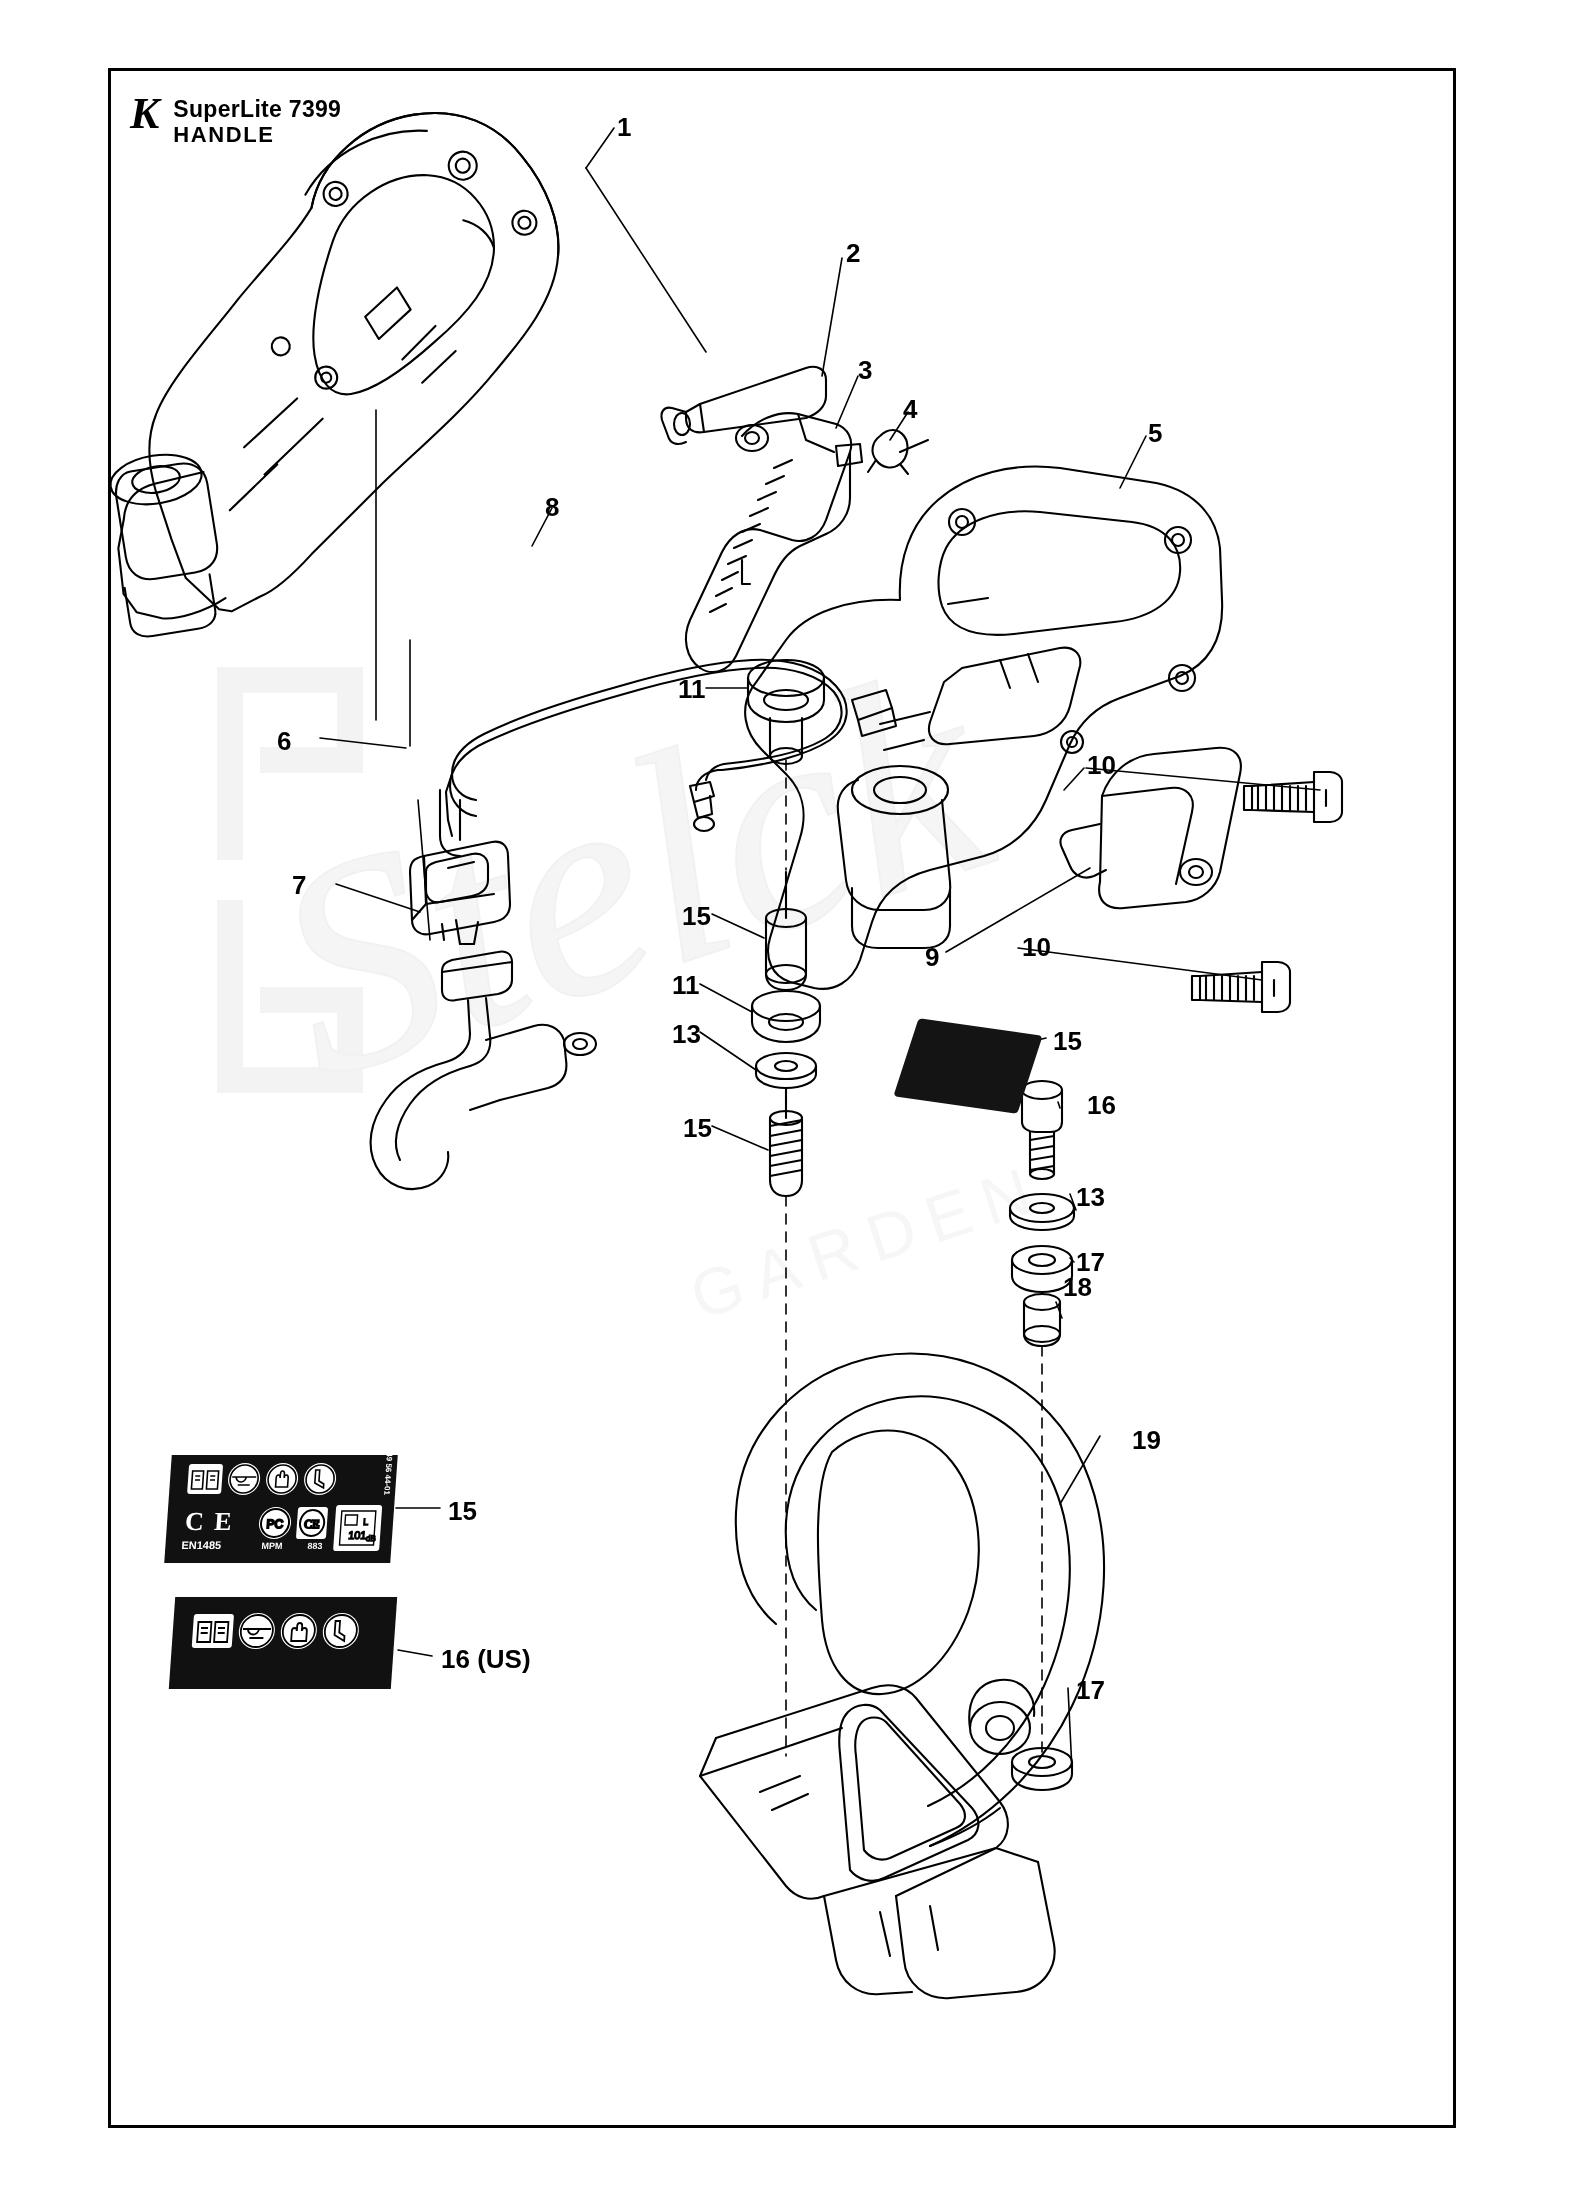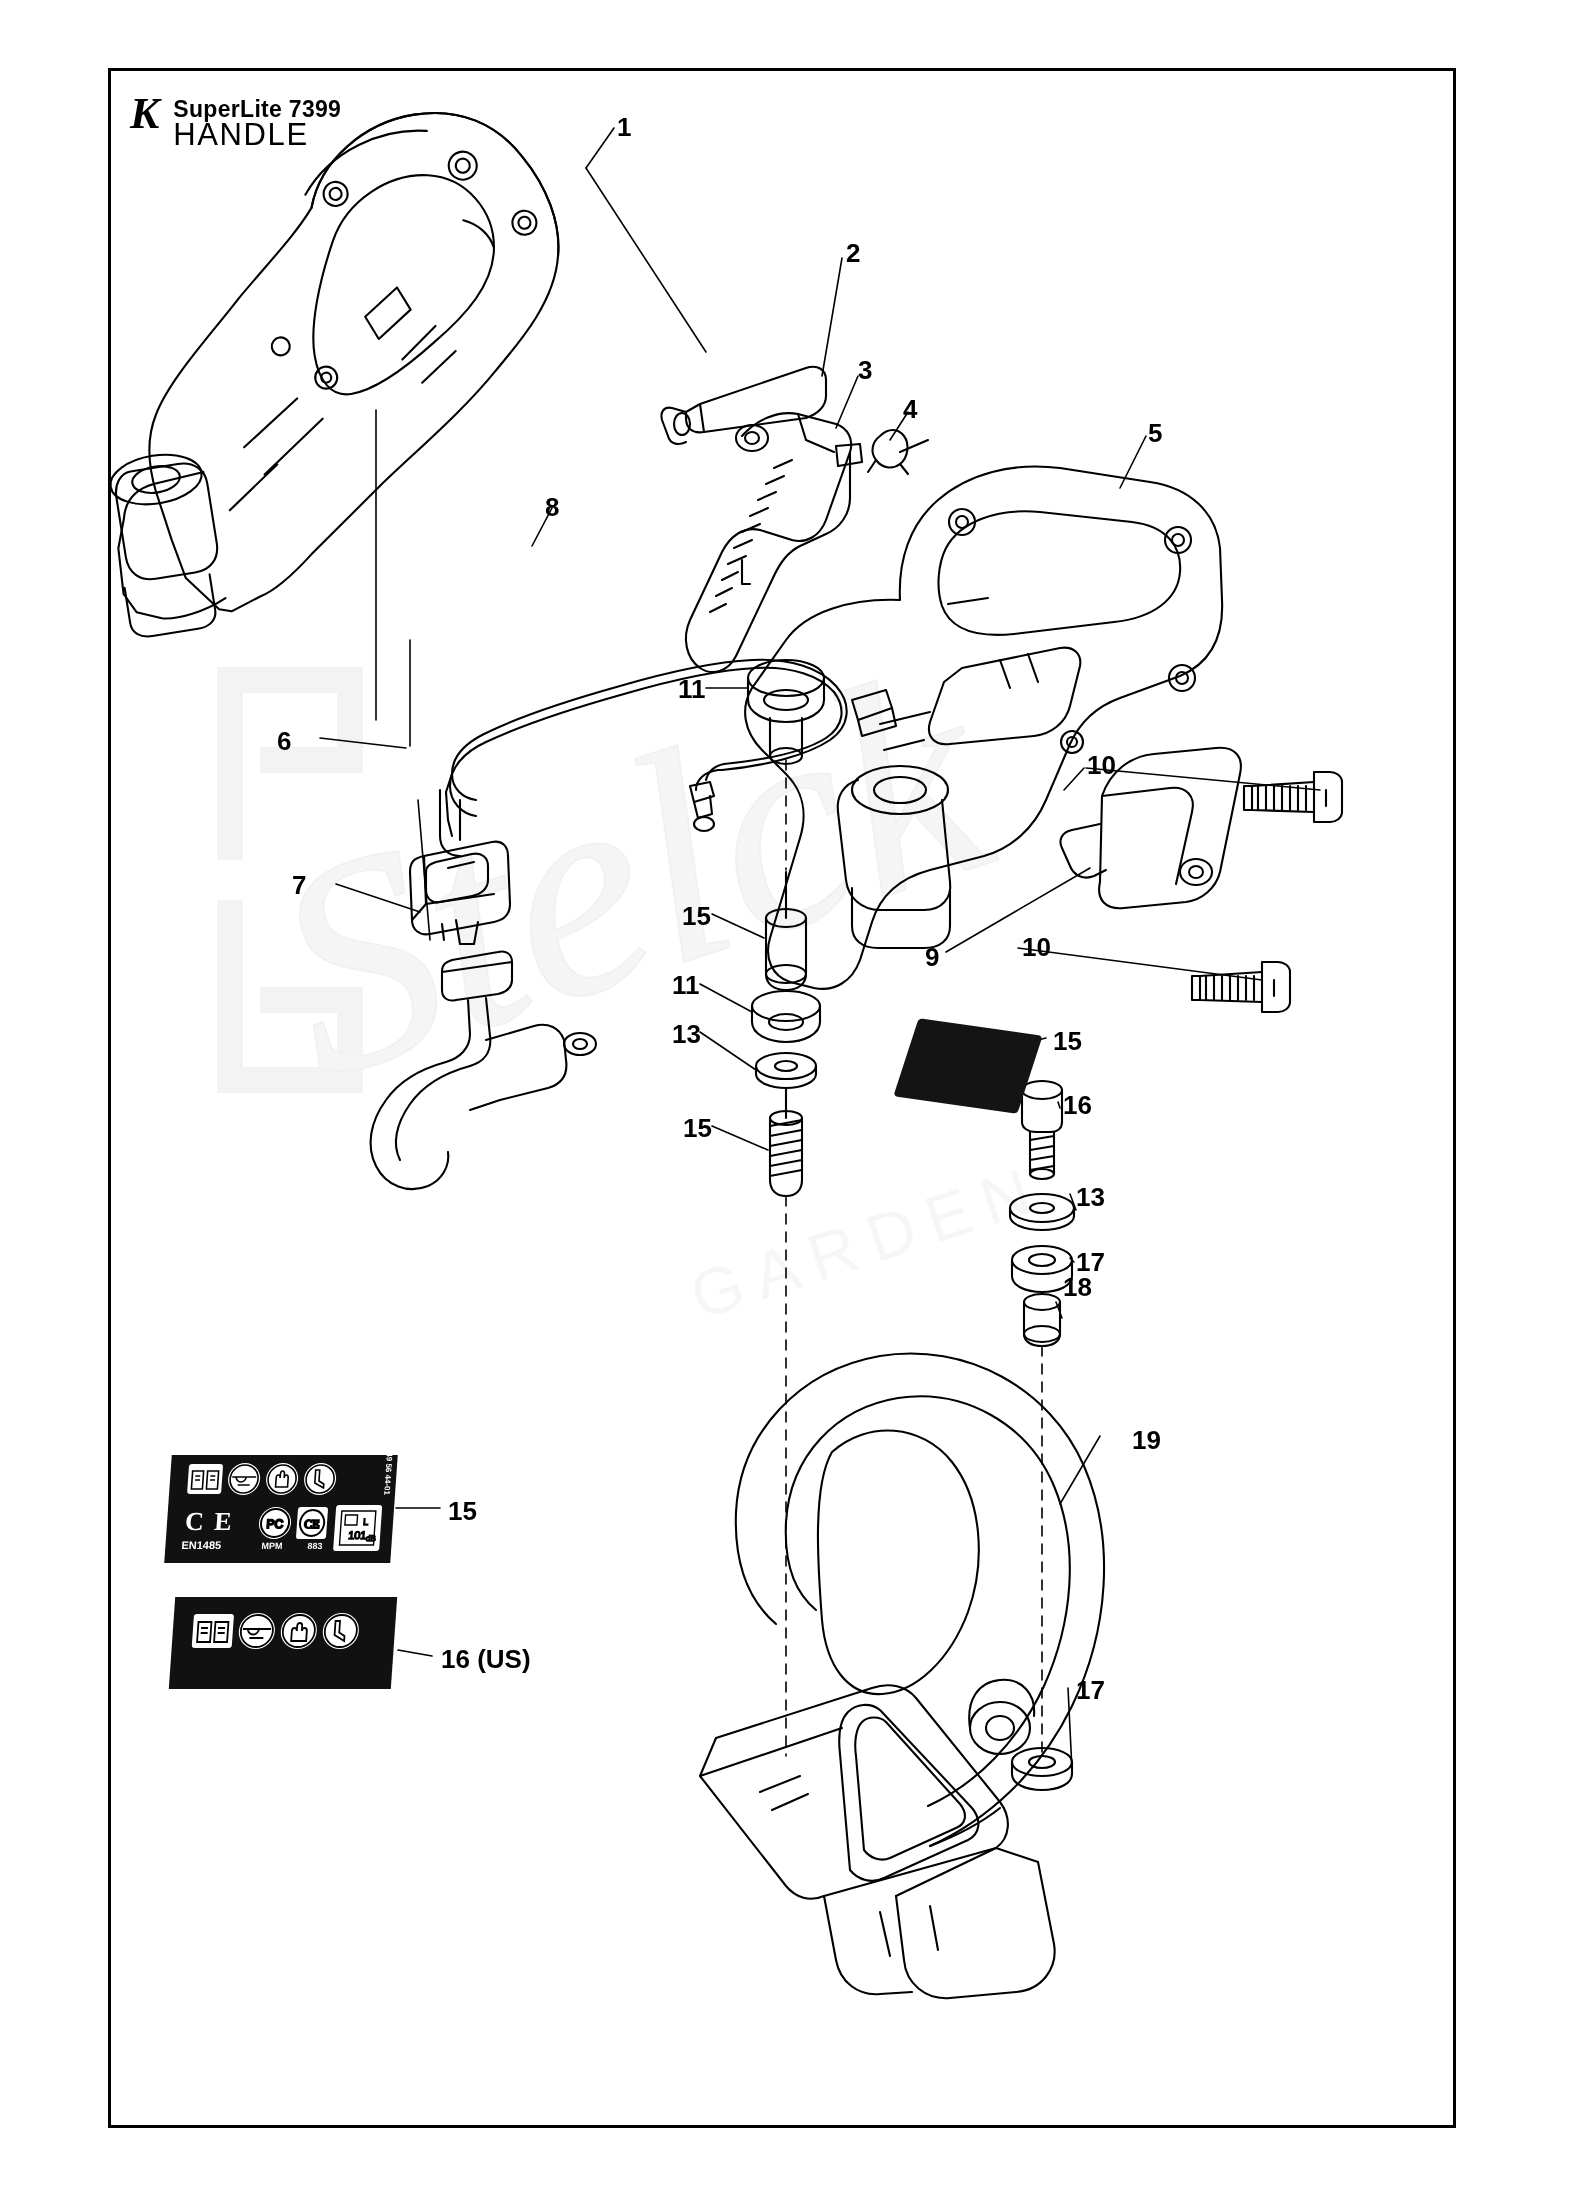--- a/index.html
+++ b/index.html
@@ -51,22 +51,22 @@
   #header-text {
     padding-top: 4px;
   }
   #model-name {
     font-size: 23px;
     font-weight: bold;
     letter-spacing: 0.3px;
     line-height: 26px;
   }
   #section-name {
-    font-size: 31px;
-    font-weight: normal;
+    font-size: 22px;
+    font-weight: bold;
     letter-spacing: 1.6px;
     line-height: 26px;
   }
   
   #watermark {
     position: absolute;
     left: 200px;
     top: 560px;
     width: 1150px;
     height: 900px;
@@ -613,21 +613,21 @@
     <div class="callout" style="left:545px; top:494px;">8</div>
     <div class="callout" style="left:925px; top:944px;">9</div>
     <div class="callout" style="left:1087px; top:752px;">10</div>
     <div class="callout" style="left:1022px; top:934px;">10</div>
     <div class="callout" style="left:678px; top:676px;">11</div>
     <div class="callout" style="left:672px; top:972px;">11</div>
     <div class="callout" style="left:682px; top:903px;">15</div>
     <div class="callout" style="left:672px; top:1021px;">13</div>
     <div class="callout" style="left:683px; top:1115px;">15</div>
     <div class="callout" style="left:1053px; top:1028px;">15</div>
-    <div class="callout" style="left:1063px; top:1092px;">16</div>
+    <div class="callout" style="left:1063px; top:1092px;padding-left:24px;">16</div>
     <div class="callout" style="left:1076px; top:1184px;">13</div>
     <div class="callout" style="left:1076px; top:1249px;">17</div>
     <div class="callout" style="left:1063px; top:1274px;">18</div>
     <div class="callout" style="left:1132px; top:1427px;">19</div>
     <div class="callout" style="left:1076px; top:1677px;">17</div>
     <div class="callout" style="left:448px; top:1498px;">15</div>
     <div class="callout" style="left:441px; top:1646px;">16 (US)</div>
   </div>
 
 </div>

